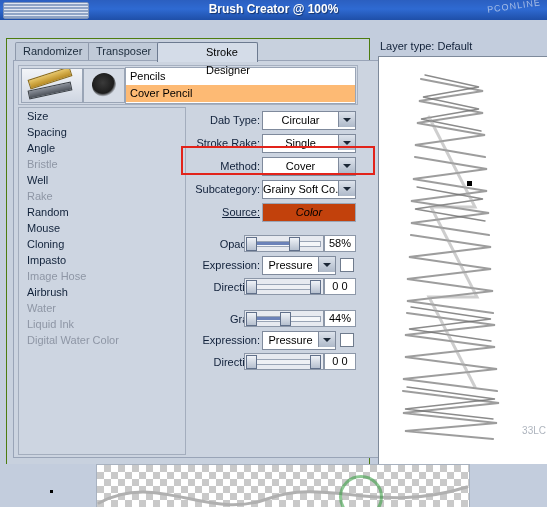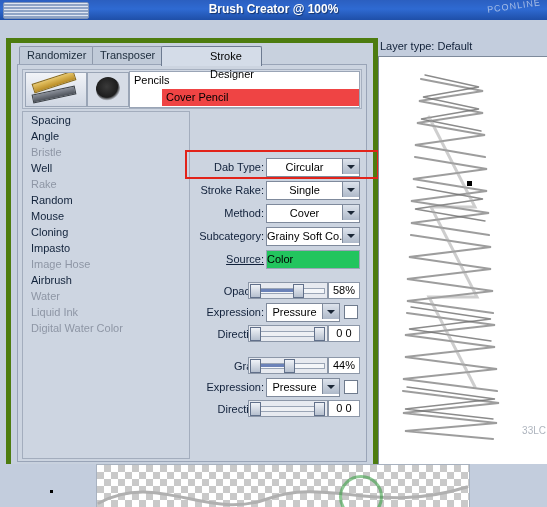--- a/index.html
+++ b/index.html
@@ -33,38 +33,38 @@
 
   
   .body{
     position:absolute;left:0;top:20px;width:547px;height:487px;
     background:#c3cddd;
   }
 
   
   .leftpanel{
     position:absolute;left:6px;top:18px;width:362px;height:425px;
-    background:#c8d1de;border:5px solid #4d7c0f;
+    background:#c8d1de;border:1px solid #4d7c0f;
   }
 
   
   .tabrow{position:absolute;left:8px;top:3px;height:18px;}
   .tab{
     position:absolute;top:0;height:17px;line-height:17px;padding:0 7px;
     background:#c0cad8;border:1px solid #8e99ab;border-bottom:none;
     font-size:11px;color:#1b2b3b;border-radius:2px 2px 0 0;
   }
   .tab.sel{
     background:#d4dce8;color:#000;font-weight:normal;height:19px;line-height:18px;
     border-color:#6c7a90;z-index:3;
   }
 
   .innerpanel{
     position:absolute;left:6px;top:21px;width:348px;height:396px;
-    background:#ccd4e0;border:1px solid #99a4b7;
+    background:#ccd4e0;border:1px solid #99a4b7;padding-left:44px;
   }
 
   
   .previewrow{
     position:absolute;left:4px;top:4px;width:338px;height:38px;
     background:#d2d9e4;border:1px solid #a6b0c0;
   }
   .brushicon{
     position:absolute;left:2px;top:2px;width:60px;height:33px;
     background:linear-gradient(to bottom,#f2f4f8,#cfd6e2);
@@ -86,56 +86,56 @@
   }
   .dotpreview .blob{
     position:absolute;left:8px;top:4px;width:24px;height:24px;border-radius:50%;
     background:radial-gradient(circle at 45% 40%,#3a3a3a 0%,#1d1d1d 55%,rgba(20,20,20,0) 72%);
   }
   .catlist{
     position:absolute;left:106px;top:1px;width:229px;height:35px;
     background:#fff;border:1px solid #9aa5b6;font-size:11px;
   }
   .catlist div{padding:1px 0 1px 4px;line-height:15px;}
-  .catlist div.sel{background:#ef4444;margin-left:32px;}
+  .catlist div.sel{background:#fdba74;}
 
   
   .sidelist{
     position:absolute;left:4px;top:46px;width:166px;height:346px;
     background:#cdd5e1;border:1px solid #a3adbd;
   }
   .sidelist .it{
     height:16px;line-height:16px;padding-left:8px;font-size:11px;color:#11223a;
   }
   .sidelist .it.dim{color:#8e96a5;}
 
   
-  .settings{position:absolute;left:174px;top:46px;width:168px;height:346px;margin-top:43px;}
+  .settings{position:absolute;left:174px;top:46px;width:168px;height:346px;}
 
   .frow{position:absolute;left:0;height:18px;}
   .flabel{
     position:absolute;right:0;top:0;text-align:right;font-size:11px;color:#10203a;
     line-height:18px;white-space:nowrap;
   }
   .combo{
     position:absolute;height:17px;background:#fff;border:1px solid #7f8a9c;
     font-size:11px;line-height:16px;
   }
   .combo .val{position:absolute;left:0;right:17px;top:0;text-align:center;overflow:hidden;white-space:nowrap;}
   .combo .arrow{
     position:absolute;right:0;top:0;width:16px;height:15px;
     background:linear-gradient(to bottom,#dde3ec,#aeb9c9);border-left:1px solid #7f8a9c;
   }
   .combo .arrow:after{
     content:"";position:absolute;left:4px;top:6px;
     border-left:4px solid transparent;border-right:4px solid transparent;border-top:4px solid #1b2736;
   }
   .plainfield{
-    position:absolute;height:17px;background:#22c55e;border:1px solid #9aa5b6;
-    font-size:11px;line-height:16px;
+    position:absolute;height:17px;background:#c2410c;border:1px solid #9aa5b6;
+    font-size:11px;line-height:16px;text-align:center;font-style:italic;
   }
 
   .highlight{
     position:absolute;border:2px solid #e2231a;
   }
 
   
   .slider{
     position:absolute;height:15px;background:#e7eaf0;border:1px solid #8c97a8;
   }
@@ -233,20 +233,21 @@
           <div class="dotpreview">
             <div class="blob"></div>
           </div>
           <div class="catlist">
             <div>Pencils</div>
             <div class="sel">Cover Pencil</div>
           </div>
         </div>
 
         <div class="sidelist">
+          <div class="it">Size</div>
           <div class="it">Spacing</div>
           <div class="it">Angle</div>
           <div class="it dim">Bristle</div>
           <div class="it">Well</div>
           <div class="it dim">Rake</div>
           <div class="it">Random</div>
           <div class="it">Mouse</div>
           <div class="it">Cloning</div>
           <div class="it">Impasto</div>
           <div class="it dim">Image Hose</div>

